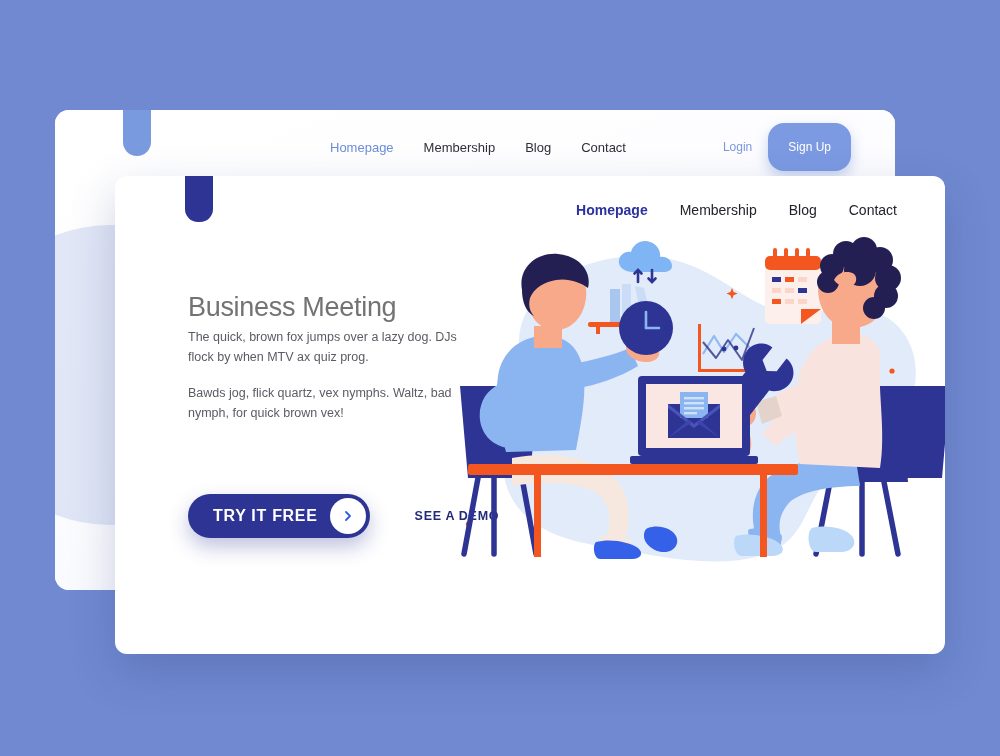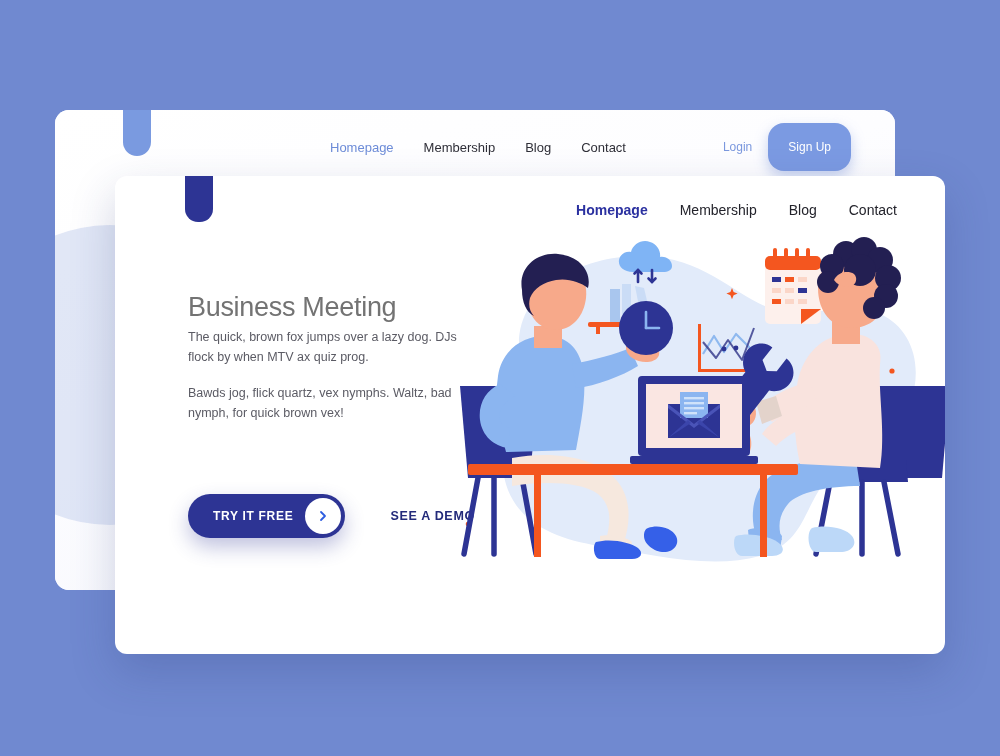--- a/index.html
+++ b/index.html
@@ -122,21 +122,21 @@
     display: flex; align-items: center; gap: 25px;
   }
   .try-btn {
     position: relative;
     background: #2d3494;
     border: none;
     border-radius: 26px;
     height: 44px;
     padding: 0 52px 0 25px;
     color: #fff;
-    font-size: 12px; font-weight: bold;
+    font-size: 16px; font-weight: bold;
     letter-spacing: 0.7px;
     cursor: pointer;
     font-family: inherit;
     box-shadow: 0 9px 20px rgba(45,52,148,0.30);
     display: flex; align-items: center;
   }
   .try-arrow {
     position: absolute;
     right: 4px; top: 4px;
     width: 36px; height: 36px;

